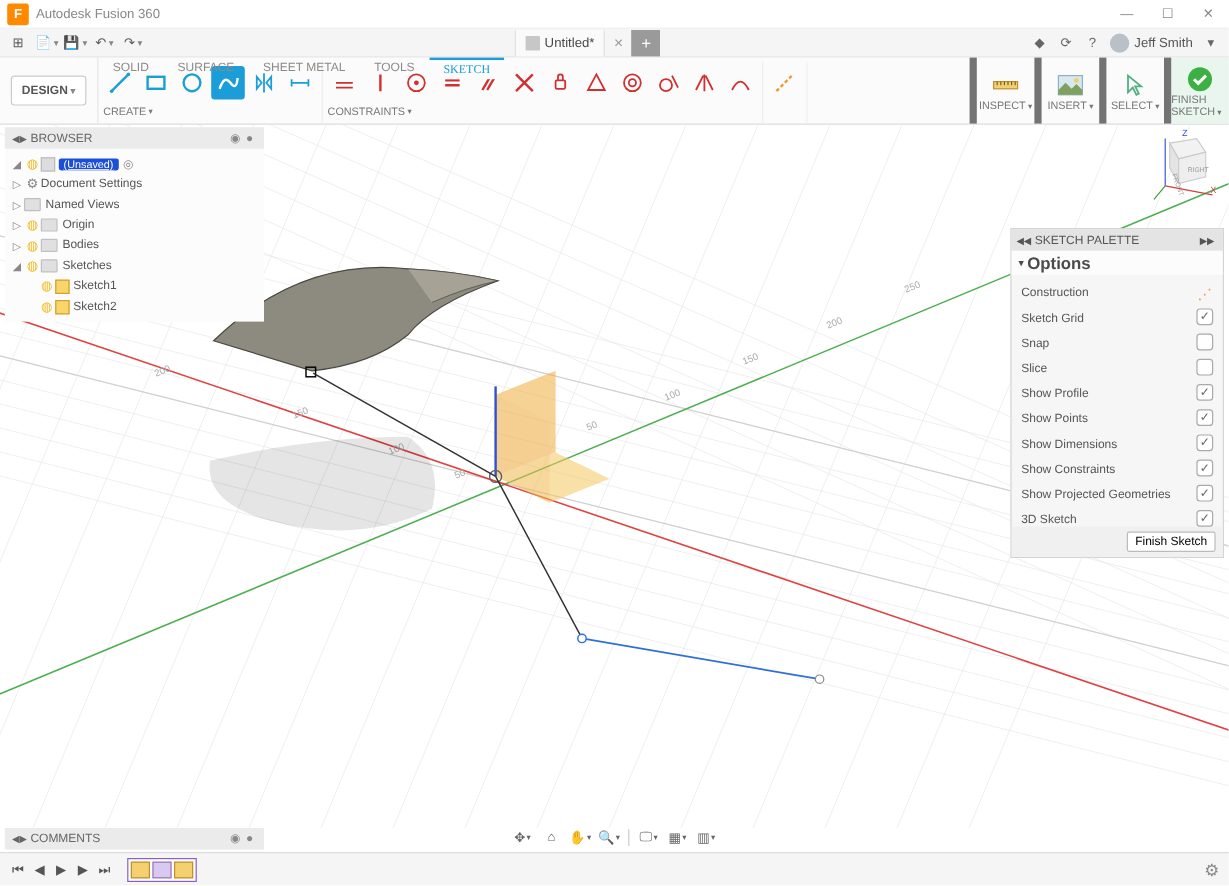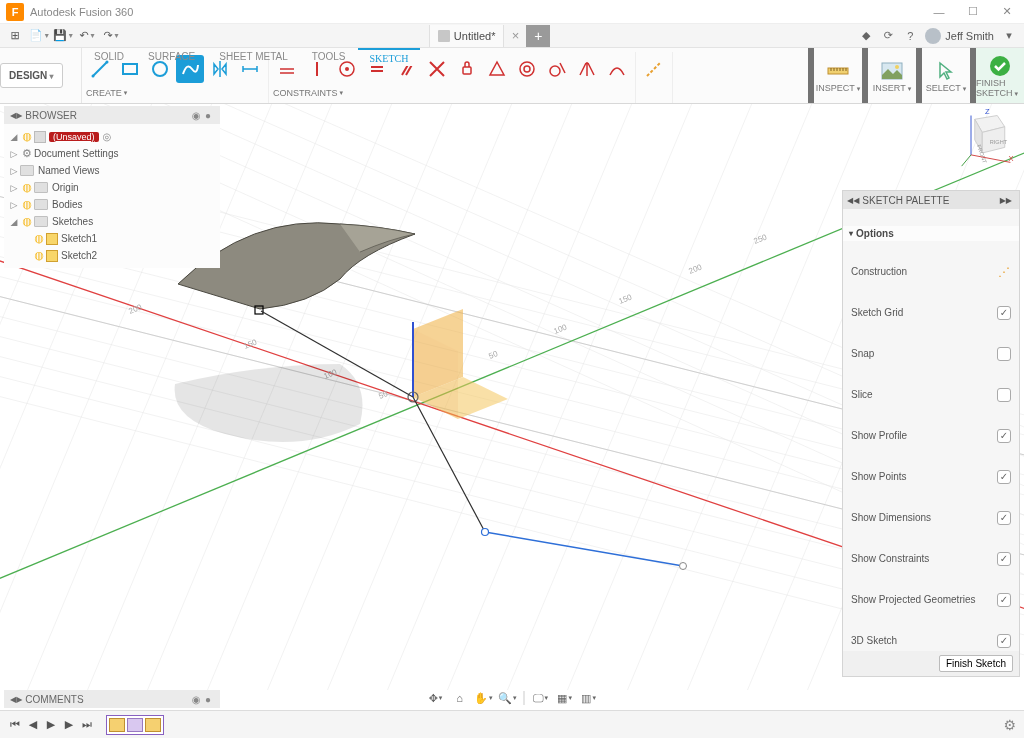--- a/index.html
+++ b/index.html
@@ -21,21 +21,21 @@
 .doc-tab .cube { width:12px;height:12px;background:#c7c7c7;margin-right:4px;border-radius:1px; }
 .close-tab { width: 22px; text-align: center; color: #999; font-size: 13px; }
 .plus-tab { width: 24px; height: 22px; background: #9a9a9a; color: #fff; text-align: center; line-height: 22px; font-size: 14px; }
 .right-icons { display: flex; align-items: center; height: 24px; padding-right: 4px; }
 .right-icons .ic { width: 22px; height: 22px; display: flex; align-items: center; justify-content: center; color: #666; }
 .avatar { width: 16px; height: 16px; border-radius: 50%; background: #b8c0c8; margin: 0 4px; }
 .username { font-size: 11px; color: #555; margin-right: 4px; }
 
 
 .ribbon { height: 56px; background: #fbfbfb; border-bottom: 1px solid #d8d8d8; display: flex; }
-.ribbon-left { width: 82px; display: flex; align-items: center; border-right: 1px solid #e6e6e6; }
+.ribbon-left { width: 82px; display: flex; align-items: center; justify-content: center; border-right: 1px solid #e6e6e6; }
 .design-btn { background: #fff; border: 1px solid #ccc; border-radius: 3px; padding: 6px 8px; font-size: 10px; color: #555; font-weight: bold; }
 .design-btn::after { content: " ▾"; color: #888; font-size: 8px; }
 .ribbon-tabs { position: absolute; top: 48px; left: 82px; height: 18px; display: flex; z-index: 20; }
 .ribbon-tab { padding: 0 12px; font-size: 10px; color: #8a8a8a; line-height: 18px; }
 .ribbon-tab.active { color: #1b9dd8; border-top: 2px solid #1b9dd8; background: #fbfbfb; font-family: Liberation Serif, serif; }
 .ribbon-body { flex: 1; display: flex; padding-top: 4px; }
 .group { display: flex; flex-direction: column; padding: 0 4px; border-right: 1px solid #eee; }
 .group .tools { display: flex; align-items: center; height: 34px; gap: 2px; }
 .tool { width: 28px; height: 28px; display: flex; align-items: center; justify-content: center; border-radius: 3px; }
 .tool.sel { background: #1b9dd8; }
@@ -55,39 +55,39 @@
 .browser-hdr { background: #ebebeb; height: 18px; display: flex; align-items: center; padding: 0 6px; font-size: 10px; color: #666; }
 .browser-hdr .sp{flex:1;}
 .gear-dot { width: 12px; height: 12px; display:flex;align-items:center;justify-content:center;color:#888;font-size:10px; }
 .tree { padding: 4px 0; }
 .tn { display: flex; align-items: center; height: 17px; padding-left: 4px; font-size: 10px; color: #555; }
 .tn .exp { width: 12px; text-align: center; font-size: 9px; color: #888; }
 .tn .bulb { width: 14px; text-align: center; color: #f5b81b; font-size: 11px; }
 .tn .fold { width: 14px; height: 11px; background: #e0e0e0; border: 1px solid #c0c0c0; border-radius: 1px; margin-right: 4px; }
 .tn.l1 { padding-left: 4px; }
 .tn.l2 { padding-left: 28px; }
-.tn.unsaved .tag { background: #b91c1c; color: #fff; padding: 0 4px; border-radius: 2px; font-size: 9px; margin-right: 2px; text-decoration: underline; }
+.tn.unsaved .tag { background: #1d4ed8; color: #fff; padding: 0 4px; border-radius: 2px; font-size: 9px; margin-right: 2px; text-decoration: underline; }
 .tn .sketch-ic { width: 12px; height: 12px; background: #f8d66a; border: 1px solid #d0a030; margin-right: 3px; }
 .tn .gearic{width:14px;text-align:center;color:#888;font-size:11px;}
 
 
 .viewport { position: absolute; top: 104px; left: 0; right: 0; bottom: 48px; overflow: hidden; background: #fff; }
 .viewport svg { width: 100%; height: 100%; }
 
 
 .viewcube { position: absolute; top: 4px; right: 8px; width: 60px; height: 60px; }
 
 
 .palette { position: absolute; top: 190px; right: 4px; width: 178px; background: #f6f6f6; border: 1px solid #d4d4d4; z-index: 16; }
 .pal-hdr { background: #e4e4e4; height: 18px; display: flex; align-items: center; padding: 0 4px; font-size: 10px; color: #555; }
 .pal-hdr .tri{font-size:8px;margin-right:3px;}
 .pal-hdr .sp{flex:1;}
-.pal-sec { background: #fcfcfc; padding: 2px 6px; font-size: 10px; font-weight: bold; display:flex;align-items:center;margin-top:17px; }
+.pal-sec { background: #fcfcfc; padding: 2px 6px; font-size: 14px; font-weight: bold; display:flex;align-items:center; }
 .pal-sec::before{content:"▾";font-size:8px;margin-right:3px;}
-.pal-row { height: 21px; display: flex; align-items: center; padding: 0 8px; font-size: 10px; color: #555; margin-top: 20px; }
+.pal-row { height: 21px; display: flex; align-items: flex-end; padding: 0 8px; font-size: 10px; color: #555; }
 .pal-row .sp{flex:1;}
 .chk { width: 14px; height: 14px; border: 1px solid #aaa; border-radius: 3px; background: #fff; display:flex;align-items:center;justify-content:center;font-size:10px;color:#666; }
 .chk.on::after{content:"✓";}
 .constr-ic{width:14px;height:10px;display:flex;align-items:center;justify-content:center;color:#e8a030;font-size:12px;}
 .look-ic{width:14px;height:12px;border:1px solid #888;border-radius:2px;}
 .pal-foot { padding: 4px 6px; text-align: right; background:#f0f0f0; }
 .pal-foot button { font-size: 10px; padding: 2px 6px; background: #fff; border: 1px solid #bbb; border-radius: 2px; }
 
 
 .comments { position: absolute; bottom: 30px; left: 4px; width: 216px; height: 18px; background: #ebebeb; display: flex; align-items: center; padding: 0 6px; font-size: 10px; color: #666; }

